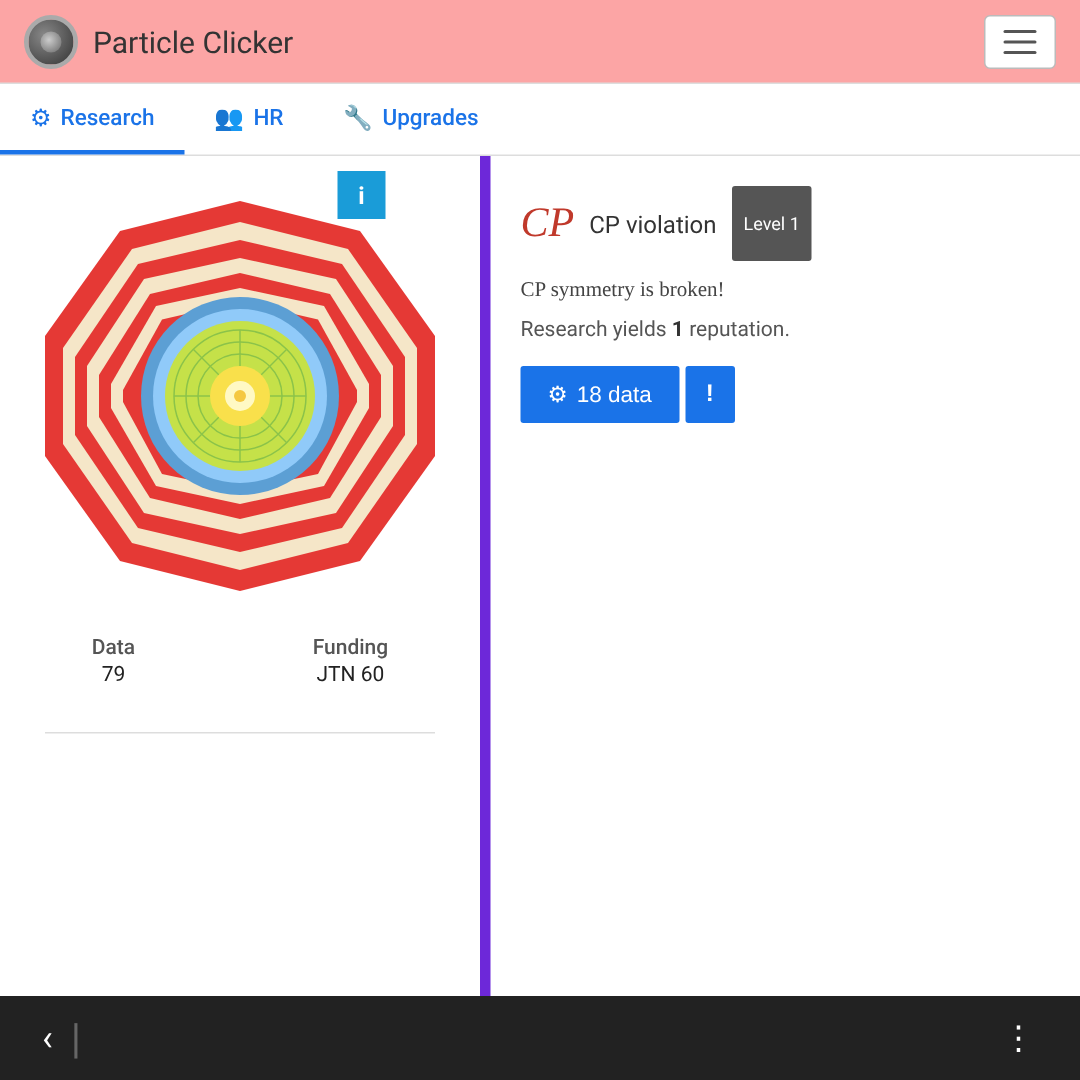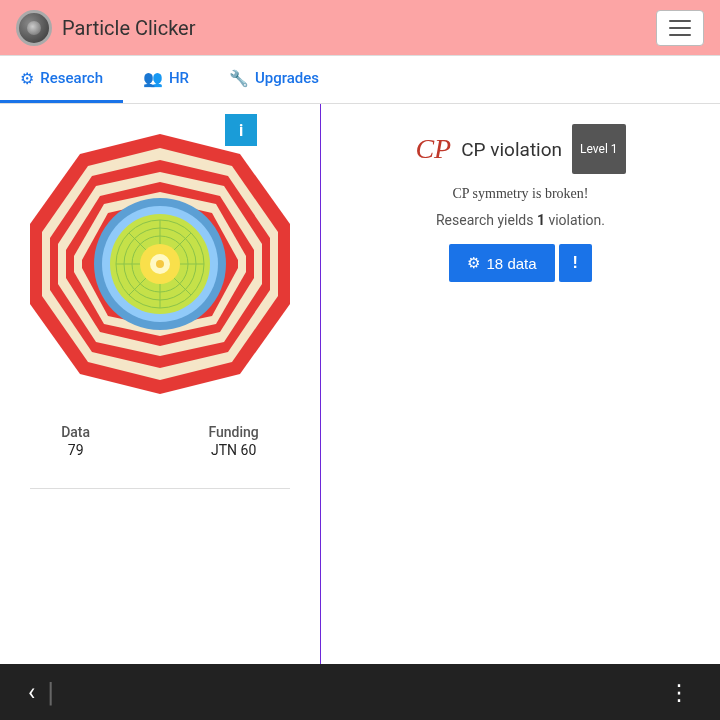--- a/index.html
+++ b/index.html
@@ -175,37 +175,36 @@
       margin-top: 30px;
     }
 
     
     .right-panel {
       flex: 1;
       padding: 20px 20px;
       display: flex;
       flex-direction: column;
       gap: 8px;
-      border-left: 1px solid #6d28d9;
-      align-items: center;
+      border-left: 7px solid #6d28d9;
     }
 
     .research-header {
       display: flex;
       align-items: center;
       gap: 10px;
     }
     .research-icon {
       font-size: 28px;
       color: #c0392b;
       font-style: italic;
       font-family: serif;
     }
     .research-title {
-      font-size: 19px;
+      font-size: 16px;
       color: #333;
       font-weight: 400;
     }
     .level-badge {
       background: #555;
       color: #fff;
       font-size: 12px;
       padding: 18px 8px;
       border-radius: 2px;
     }
@@ -386,21 +385,21 @@
 
     <div class="research-header">
       <span class="research-icon">CP</span>
       <span class="research-title">CP violation</span>
       <span class="level-badge">Level 1</span>
     </div>
 
     <div class="research-desc">CP symmetry is broken!</div>
 
     <div class="research-yields">
-      <span>Research yields </span><strong>1</strong><span> violation.</span>
+      <span>Research yields </span><strong>1</strong><span> reputation.</span>
     </div>
 
     <div class="buttons-row">
       <button class="btn-data">
         <span>⚙</span>
         <span>18 data</span>
       </button>
       <button class="btn-exclaim">
         <span>!</span>
       </button>

